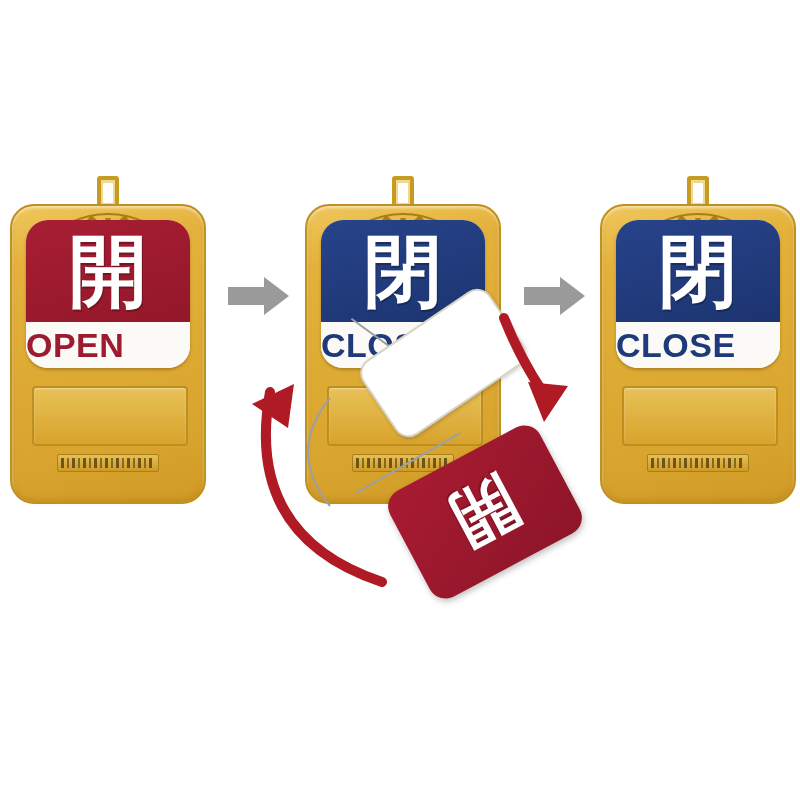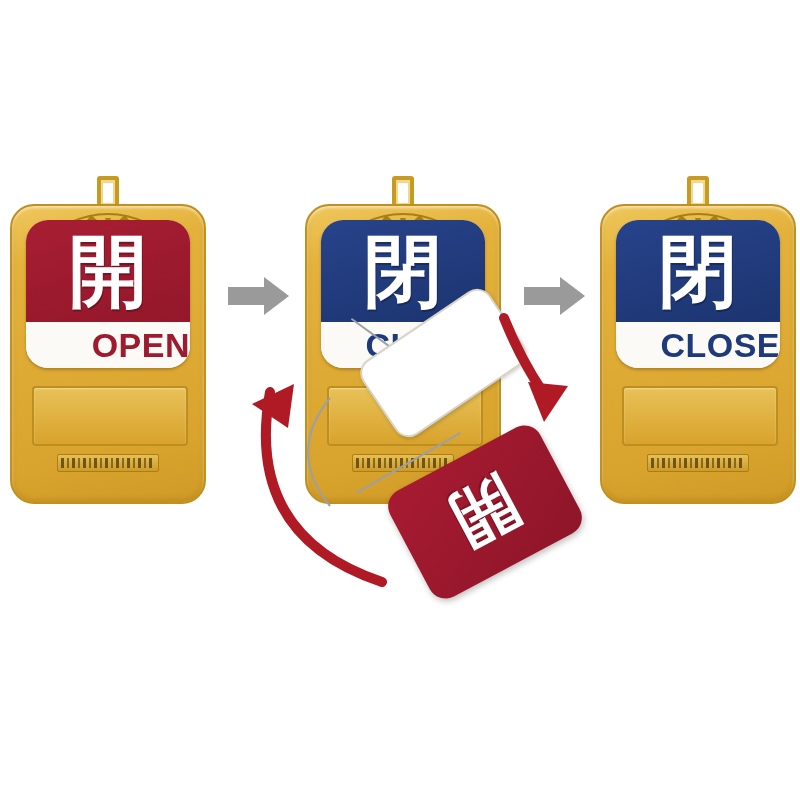--- a/index.html
+++ b/index.html
@@ -99,21 +99,21 @@
     line-height:1;
     font-weight:700;
     color:#ffffff;
     text-shadow:1px 2px 0 rgba(0,0,0,.25);
     letter-spacing:0;
   }
   .word{
     position:absolute;
     left:0;right:0;top:50%;
     transform:translateY(-50%);
-    text-align:right;
+    text-align:left;
     font-family:"Liberation Sans", sans-serif;
     font-size:34px;
     font-weight:700;
     letter-spacing:.5px;
   }
 
   
   .panel{
     position:absolute;
     left:22px; top:210px;

